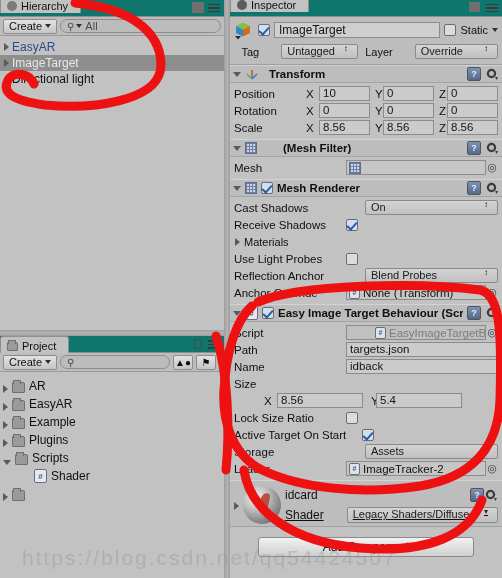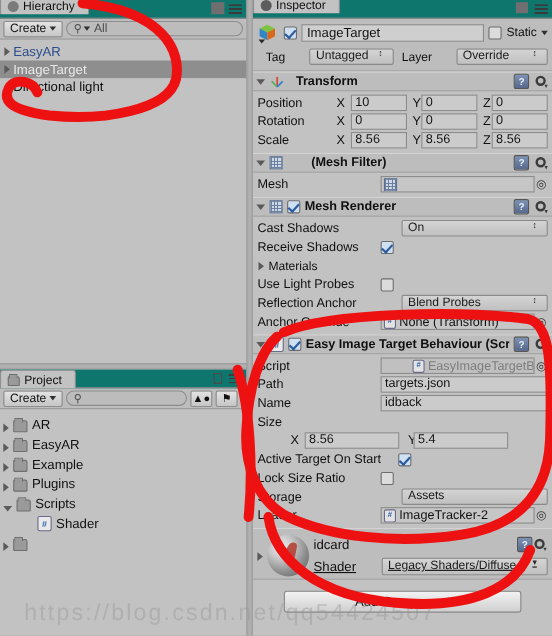--- a/index.html
+++ b/index.html
@@ -525,26 +525,26 @@
             <span class="flabel">Size</span>
           </div>
           <div class="frow">
             <span class="flabel" style="width:30px"></span>
             <span class="axis">X</span>
             <span class="txt" style="width:86px">8.56</span>
             <span class="axis" style="padding-left:8px">Y</span>
             <span class="txt" style="width:86px">5.4</span>
           </div>
           <div class="frow">
+            <span class="flabel" style="width:112px">Lock Size Ratio</span>
+            <span class="cb"></span>
+          </div>
+          <div class="frow">
             <span class="flabel" style="width:128px">Active Target On Start</span>
             <span class="cb on blue"></span>
-          </div>
-          <div class="frow">
-            <span class="flabel" style="width:112px">Lock Size Ratio</span>
-            <span class="cb"></span>
           </div>
           <div class="frow">
             <span class="flabel" style="width:112px">Storage</span>
             <span class="dd" style="flex:1">
               <span>Assets</span>
               <span class="ar">↕</span>
             </span>
           </div>
           <div class="frow">
             <span class="flabel" style="width:112px">Loader</span>

